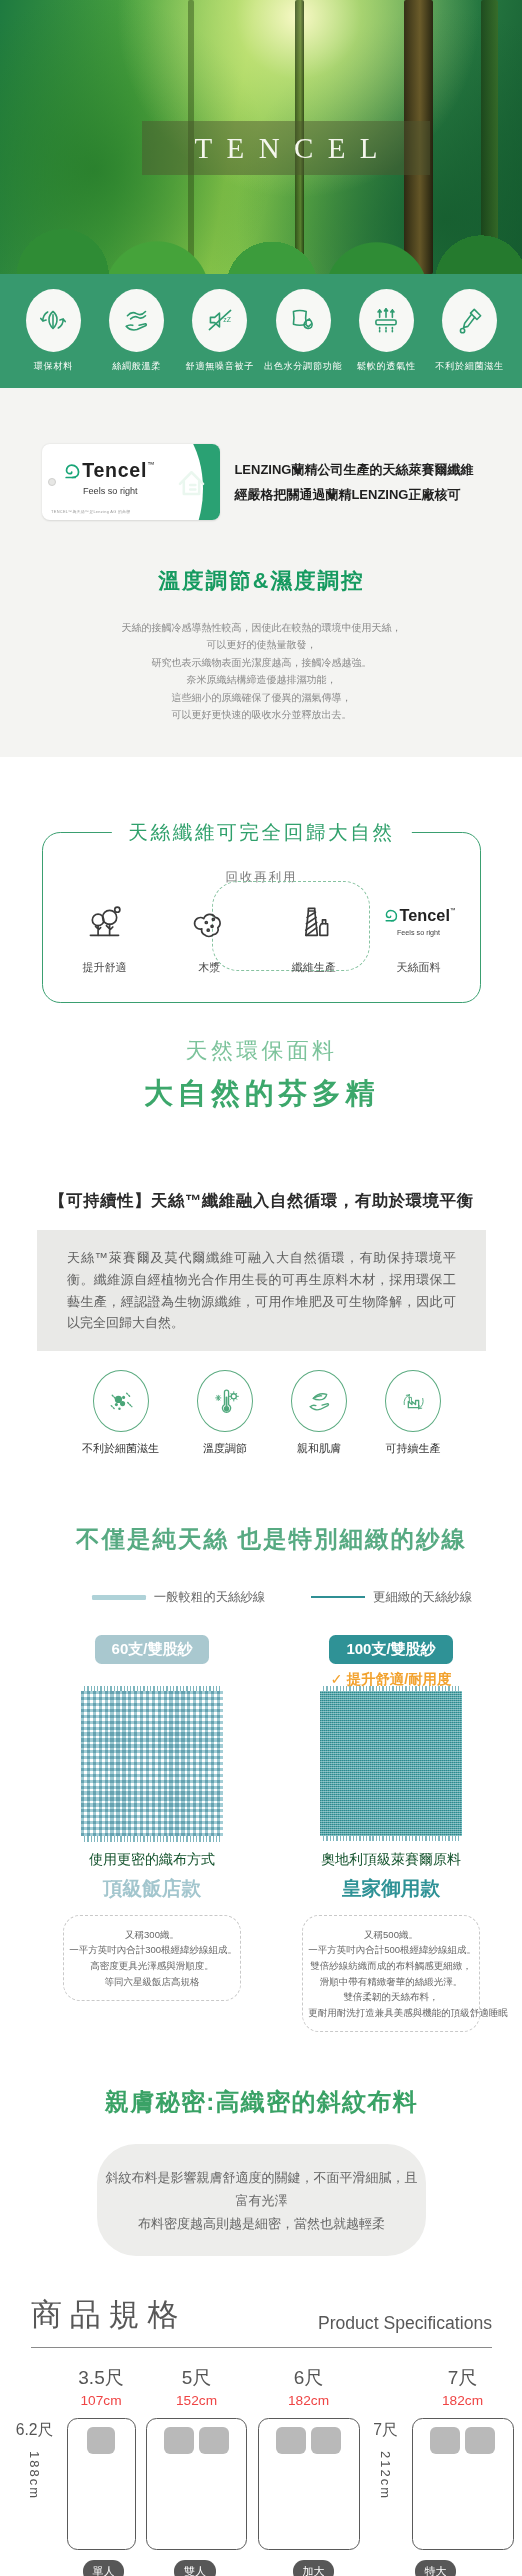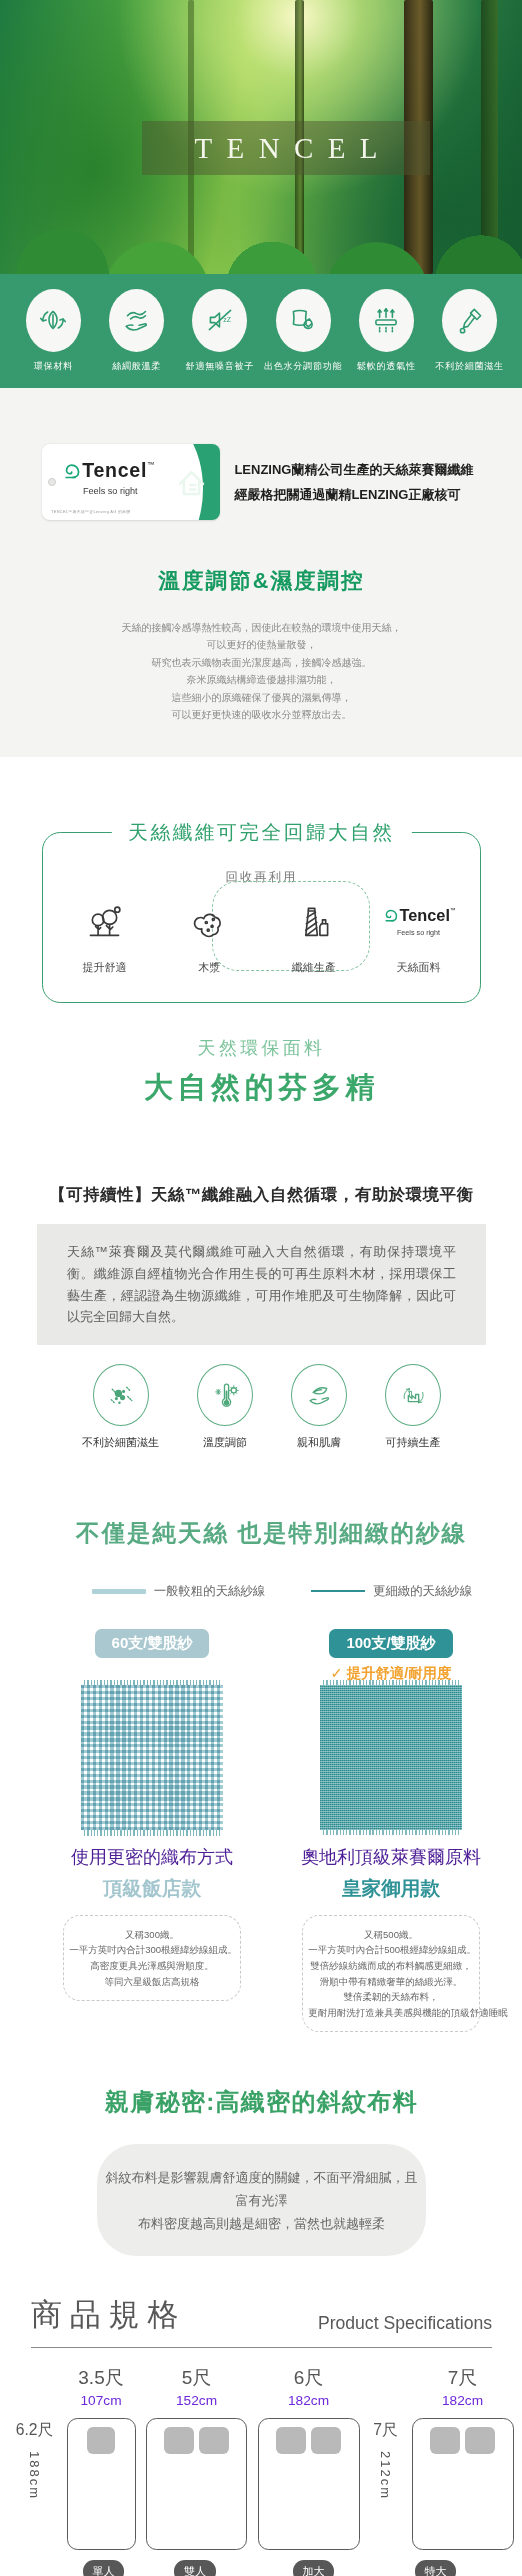--- a/index.html
+++ b/index.html
@@ -65,21 +65,21 @@
     border:1.3px dashed #86c2a0;border-radius:26px;}
   .steps{display:flex;margin-top:9.1px;padding:0 9.1px;position:relative;}
   .step{flex:1;text-align:center;}
   .step-icon{height:54px;display:flex;align-items:center;justify-content:center;}
   .step-label{margin-top:10.5px;font-size:11px;color:#4a4a4a;white-space:nowrap;}
   .ki{stroke:#3a3a3a;fill:none;stroke-width:2.6;stroke-linecap:round;stroke-linejoin:round;}
   .mini-logo{display:flex;align-items:flex-start;justify-content:center;}
   .mini-brand{font-size:16.3px;font-weight:bold;color:#222;line-height:17px;}
   .mini-tm{font-size:5.9px;color:#222;}
   .mini-slogan{font-size:7.2px;color:#444;margin-top:2px;}
-  .nature-sub{margin-top:33px;text-align:center;color:#7cc39b;font-size:18px;letter-spacing:3.3px;}
+  .nature-sub{margin-top:33px;text-align:center;color:#7cc39b;font-size:22px;letter-spacing:3.3px;}
   .nature-title{margin-top:7.8px;text-align:center;color:#3ca76b;font-size:29px;font-weight:bold;letter-spacing:4.6px;}
   
   .sustain{padding-top:60px;}
   .sustain-headline{text-align:center;font-size:16.3px;font-weight:bold;color:#2b2b2b;letter-spacing:0.7px;}
   .sustain-box{margin:18.3px 37px 0;background:#e9e9e7;padding:17px 30px;font-size:13px;color:#5f5f5f;
     line-height:21.6px;text-align:justify;box-sizing:border-box;}
   .sustain-icons{display:flex;justify-content:center;gap:38px;margin-top:19.6px;}
   .soval{width:54px;height:60px;border:1.6px solid #5bab80;border-radius:50%;
     display:flex;align-items:center;justify-content:center;margin:0 auto;}
   .sicon-label{margin-top:9.1px;font-size:11px;color:#333;text-align:center;white-space:nowrap;}
@@ -103,21 +103,21 @@
   .swatch.coarse{background-color:#fff;background-image:
       repeating-linear-gradient(0deg, rgba(158,202,211,.95) 0 3.3px, rgba(255,255,255,.95) 3.3px 5.9px),
       repeating-linear-gradient(90deg, #9fcad3 0 3.3px, #fff 3.3px 5.9px);
       background-blend-mode:multiply;}
   .swatch.fine{background-color:#49a7ab;background-image:
       repeating-linear-gradient(0deg, rgba(255,255,255,.38) 0 0.7px, transparent 0.7px 2px),
       repeating-linear-gradient(90deg, rgba(16,80,86,.38) 0 0.7px, transparent 0.7px 2px);}
   .swatch::before,.swatch::after{content:'';position:absolute;left:2.6px;right:2.6px;height:5.2px;
       background:repeating-linear-gradient(90deg,#7fb7bf 0 1.3px,transparent 1.3px 3.3px);}
   .swatch::before{top:-5.2px;} .swatch::after{bottom:-5.2px;}
-  .ycaption{margin-top:14.4px;font-size:18px;color:#4c1d95;white-space:nowrap;}
+  .ycaption{margin-top:14.4px;font-size:14px;color:#14532d;white-space:nowrap;}
   .yname{margin-top:6.5px;font-size:19.6px;font-weight:bold;white-space:nowrap;}
   .yname.lite{color:#a3c6ce;} .yname.teal{color:#2f9296;}
   .ydetails{margin-top:13px;border:1.3px dashed #c9c9c9;border-radius:17px;padding:10.5px 5.2px;
       width:178px;min-height:77px;box-sizing:border-box;display:flex;flex-direction:column;
       justify-content:center;text-align:center;font-size:9.5px;color:#666;line-height:15.7px;}
   .ydetails div{white-space:nowrap;}
   
   .skin{padding-top:34px;}
   .skin-title{text-align:center;font-size:24px;font-weight:bold;color:#3aa266;letter-spacing:1.3px;white-space:nowrap;}
   .skin-box{margin:26px 97px 0;background:#ededeb;border-radius:39px;padding:21.6px 6.5px;
@@ -128,21 +128,21 @@
   .specs-title{font-size:31px;color:#585858;letter-spacing:7.8px;}
   .specs-sub{font-size:17.6px;color:#585858;padding-bottom:2.6px;}
   .specs-hr{border:none;border-top:1.3px solid #8a8a8a;margin:10.5px 31px 0;}
   .beds-row{display:flex;gap:10.5px;margin-top:17px;padding-left:13px;align-items:flex-start;}
   .ann{width:43px;margin-top:55px;text-align:center;flex:none;}
   .ann.right{width:31px;}
   .ann-chi{font-size:15.7px;color:#555;white-space:nowrap;}
   .ann-cm{margin-top:10.5px;font-size:13px;color:#555;writing-mode:vertical-rl;display:inline-block;letter-spacing:2px;}
   .bedcol{flex:none;text-align:center;}
   .bed-size{font-size:19px;color:#555;white-space:nowrap;}
-  .bed-cm{margin-top:2px;font-size:13.7px;color:#6d28d9;white-space:nowrap;}
+  .bed-cm{margin-top:2px;font-size:13.7px;color:#ef4444;white-space:nowrap;}
   .bed{margin-top:9.8px;height:132px;border:1.6px solid #5a5a5a;border-radius:10.5px;box-sizing:border-box;
       display:flex;justify-content:center;gap:4.6px;padding-top:7.8px;}
   .bed.w1{width:69px;} .bed.w2{width:101px;} .bed.w3{width:102px;}
   .pillow{width:27.4px;height:27.4px;background:#b9b9b9;border-radius:5.9px;}
   .bed.w2 .pillow,.bed.w3 .pillow{width:30px;}
   .size-table{margin:7.8px 29px 0;}
   .trow{display:flex;align-items:center;}
   .tlabelcell{width:37px;flex:none;display:flex;}
   .tcol{text-align:center;box-sizing:border-box;}
   .c1{width:75px;} .c2{width:108px;} .c3{width:129px;} .c4{width:115px;}

